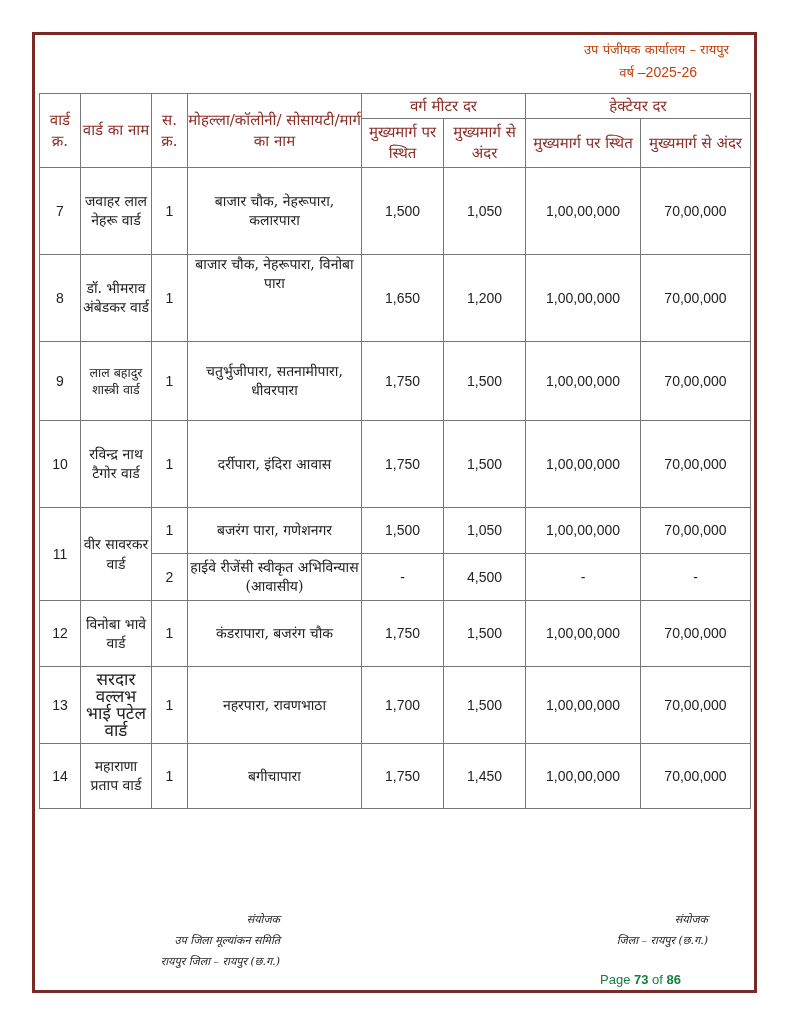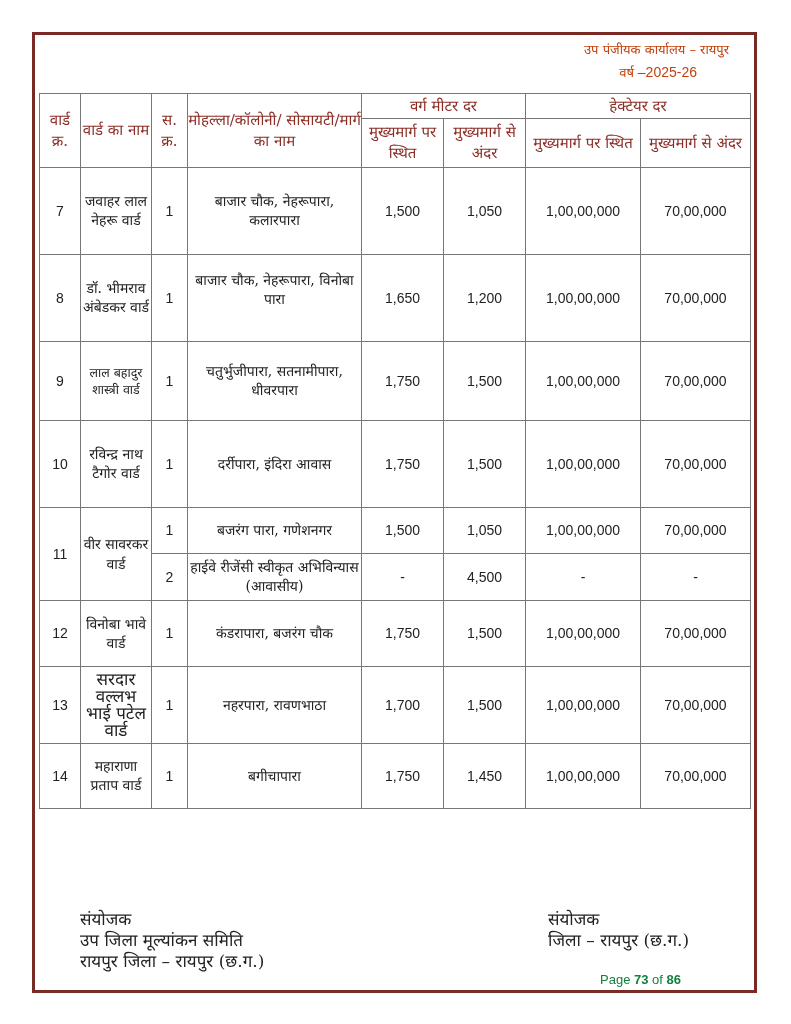--- a/index.html
+++ b/index.html
@@ -10,21 +10,21 @@
   .hdr-line.l2 { top: 63px; right: 94px; font-family: "Liberation Sans", sans-serif; font-size: 14px; }
   .hdr-line.l2 .yr { font-family: "Liberation Sans", sans-serif; }
   table.rates { position: absolute; left: 39px; top: 93px; width: 711px; border-collapse: collapse; table-layout: fixed; }
   table.rates td, table.rates th { border: 1px solid #777; text-align: center; vertical-align: middle; padding: 0; overflow: hidden; }
   table.rates th { color: #8b2c25; font-weight: normal; font-size: 15px; line-height: 21px; }
   table.rates td { font-size: 14px; line-height: 19px; }
   td.num { font-family: "Liberation Sans", sans-serif; font-size: 16px; }
   td.sm { font-family: "Liberation Sans", sans-serif; font-size: 13px; }
   td.name { font-size: 13.5px; line-height: 19px; }
   td.loc { font-size: 14px; line-height: 20px; }
-  .footer-block { position: absolute; text-align: left; font-size: 17px; line-height: 21px; color: #222; }
+  .footer-block { position: absolute; text-align: right; font-size: 11px; line-height: 21px; color: #222; font-style: italic; }
   .footer-left { left: 80px; top: 909px; width: 200px; }
   .footer-right { left: 548px; top: 909px; width: 160px; }
   .page-num { position: absolute; left: 600px; top: 972px; font-family: "Liberation Sans", sans-serif; font-size: 13px; color: #15803d; white-space: nowrap; }
   .page-num b { font-weight: bold; }
 </style>
 </head>
 <body>
 
 <div class="frame"></div>
 
@@ -69,21 +69,21 @@
       <td class="loc">बाजार चौक, नेहरूपारा, कलारपारा</td>
       <td class="num">1,500</td>
       <td class="num">1,050</td>
       <td class="num">1,00,00,000</td>
       <td class="num">70,00,000</td>
     </tr>
     <tr style="height:87px">
       <td class="sm">8</td>
       <td class="name">डॉ. भीमराव अंबेडकर वार्ड</td>
       <td class="sm">1</td>
-      <td class="loc" style="vertical-align:top;padding-top:16px;">बाजार चौक, नेहरूपारा, विनोबा पारा</td>
+      <td class="loc" style="vertical-align:top;padding-top:0;">बाजार चौक, नेहरूपारा, विनोबा पारा</td>
       <td class="num">1,650</td>
       <td class="num">1,200</td>
       <td class="num">1,00,00,000</td>
       <td class="num">70,00,000</td>
     </tr>
     <tr style="height:79px">
       <td class="sm">9</td>
       <td class="name" style="font-size:12.5px;line-height:17px;margin-left:48px;">लाल बहादुर शास्त्री वार्ड</td>
       <td class="sm">1</td>
       <td class="loc">चतुर्भुजीपारा, सतनामीपारा, धीवरपारा</td>

